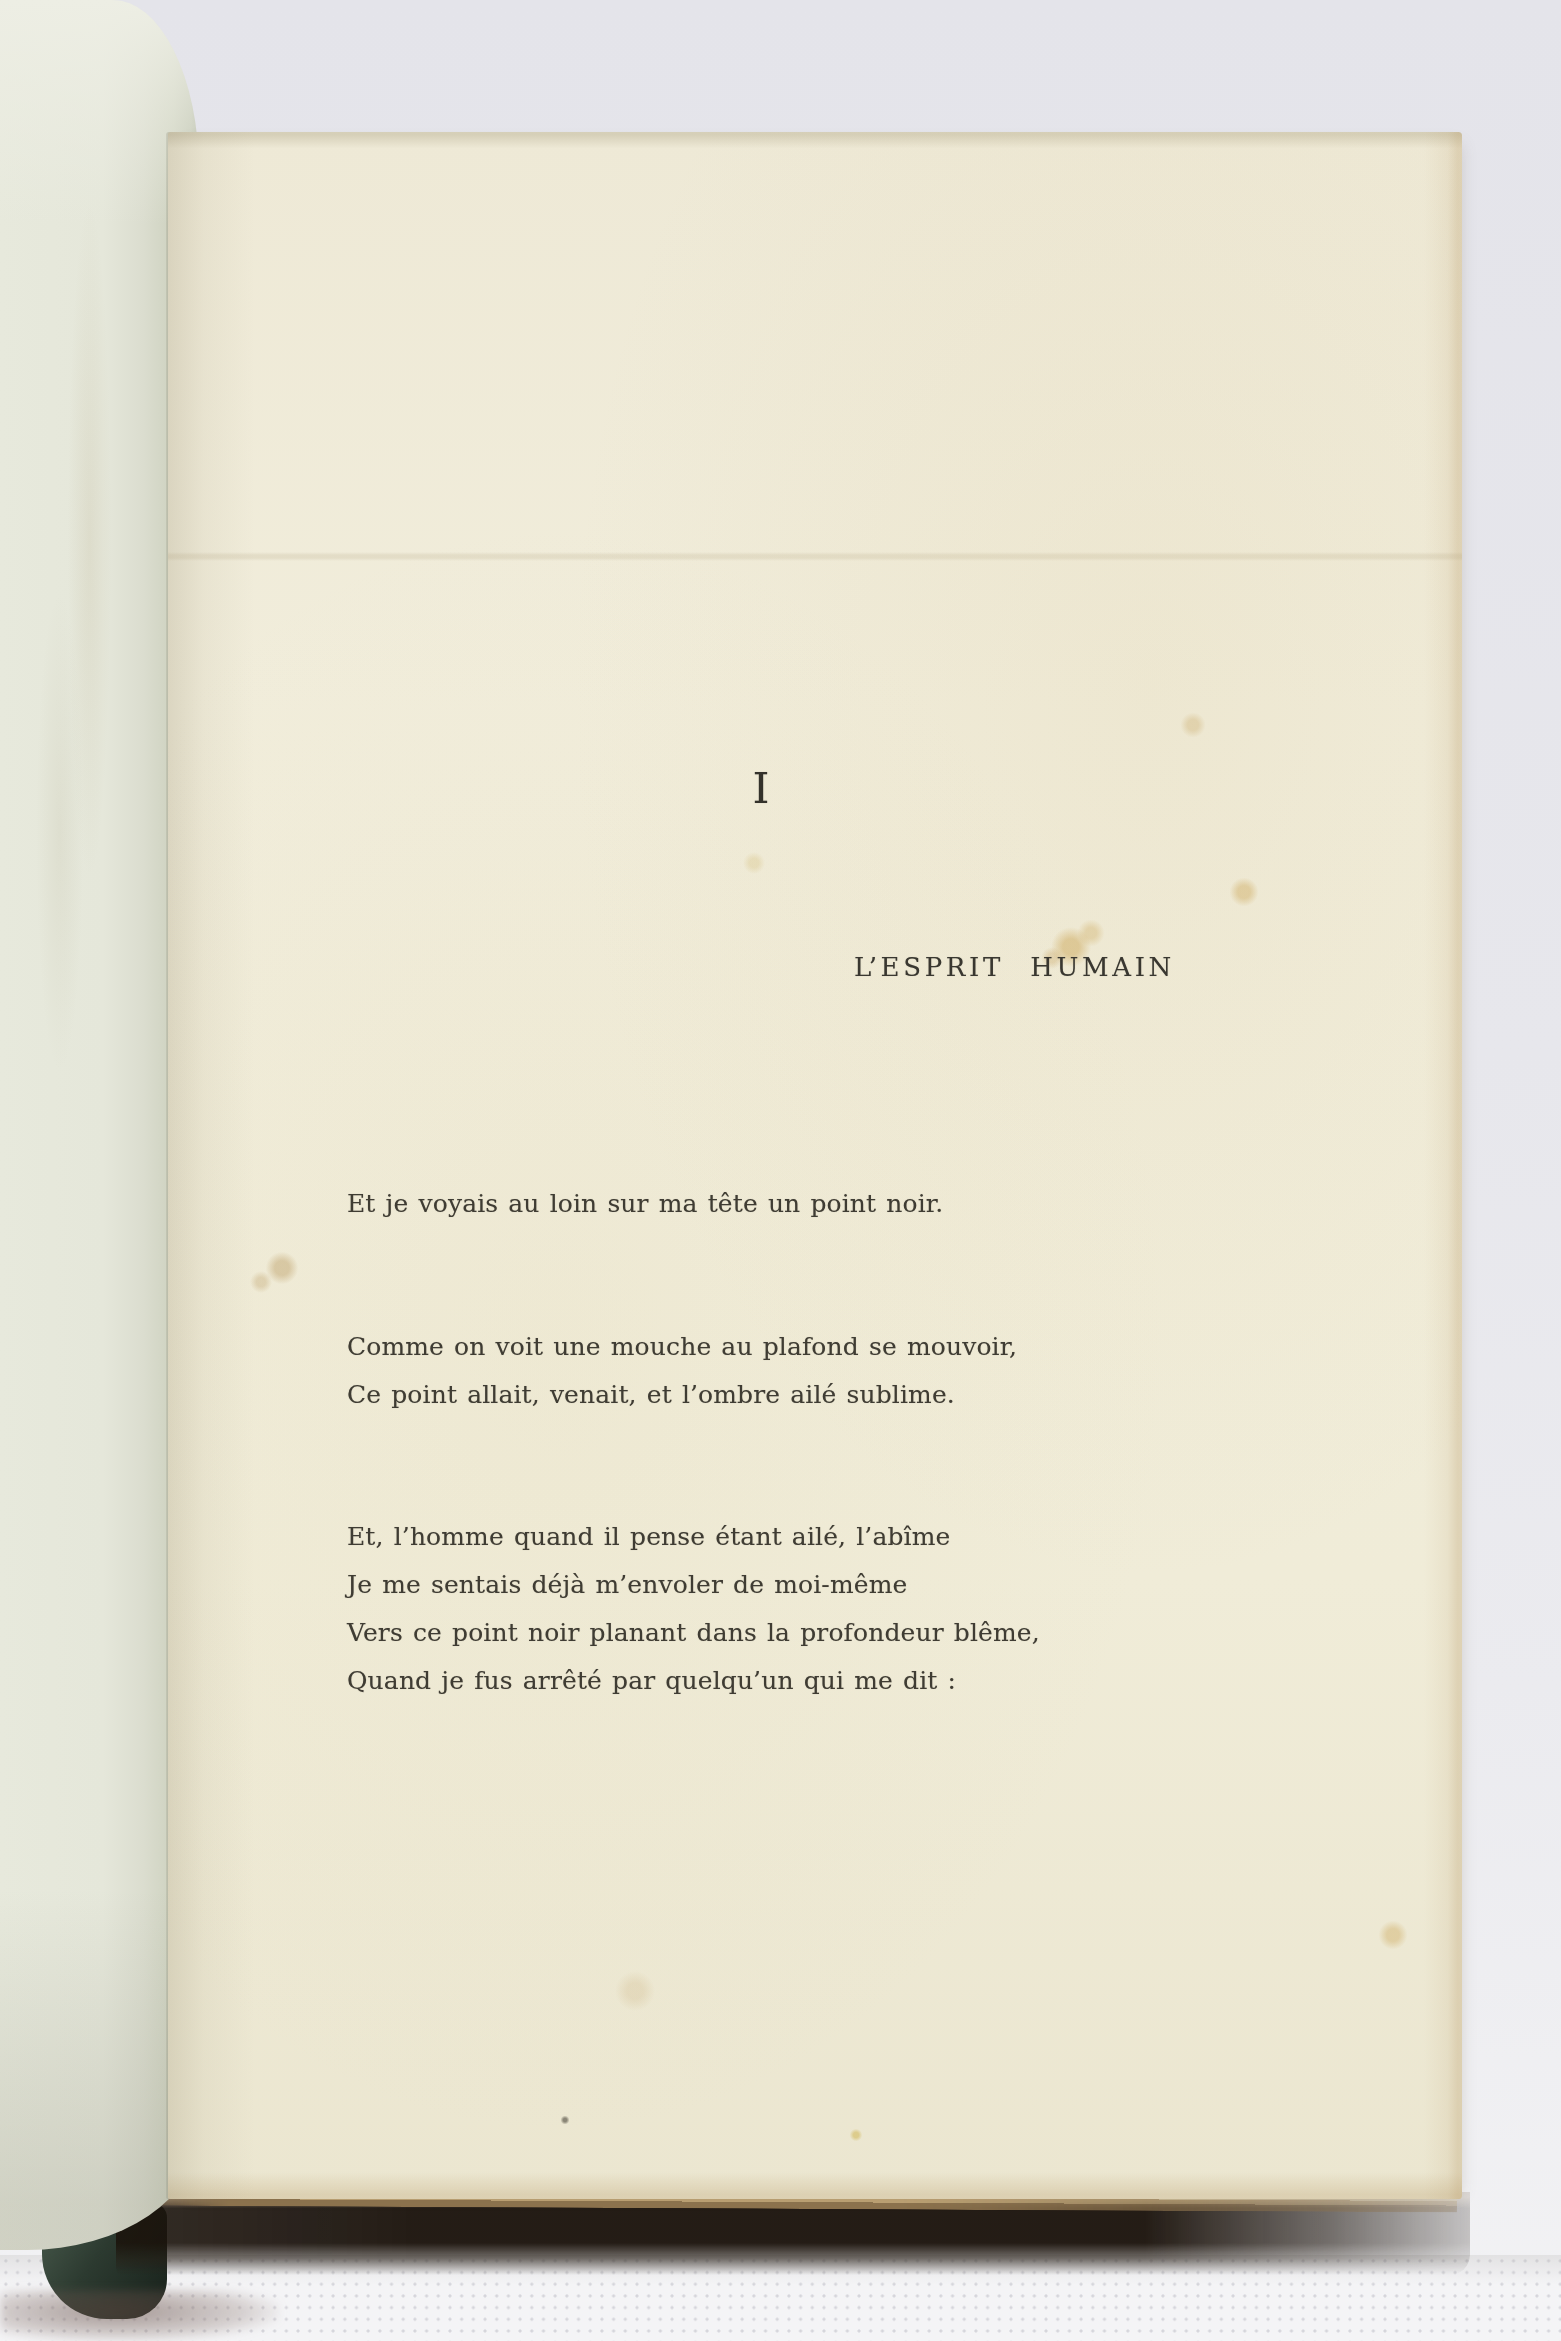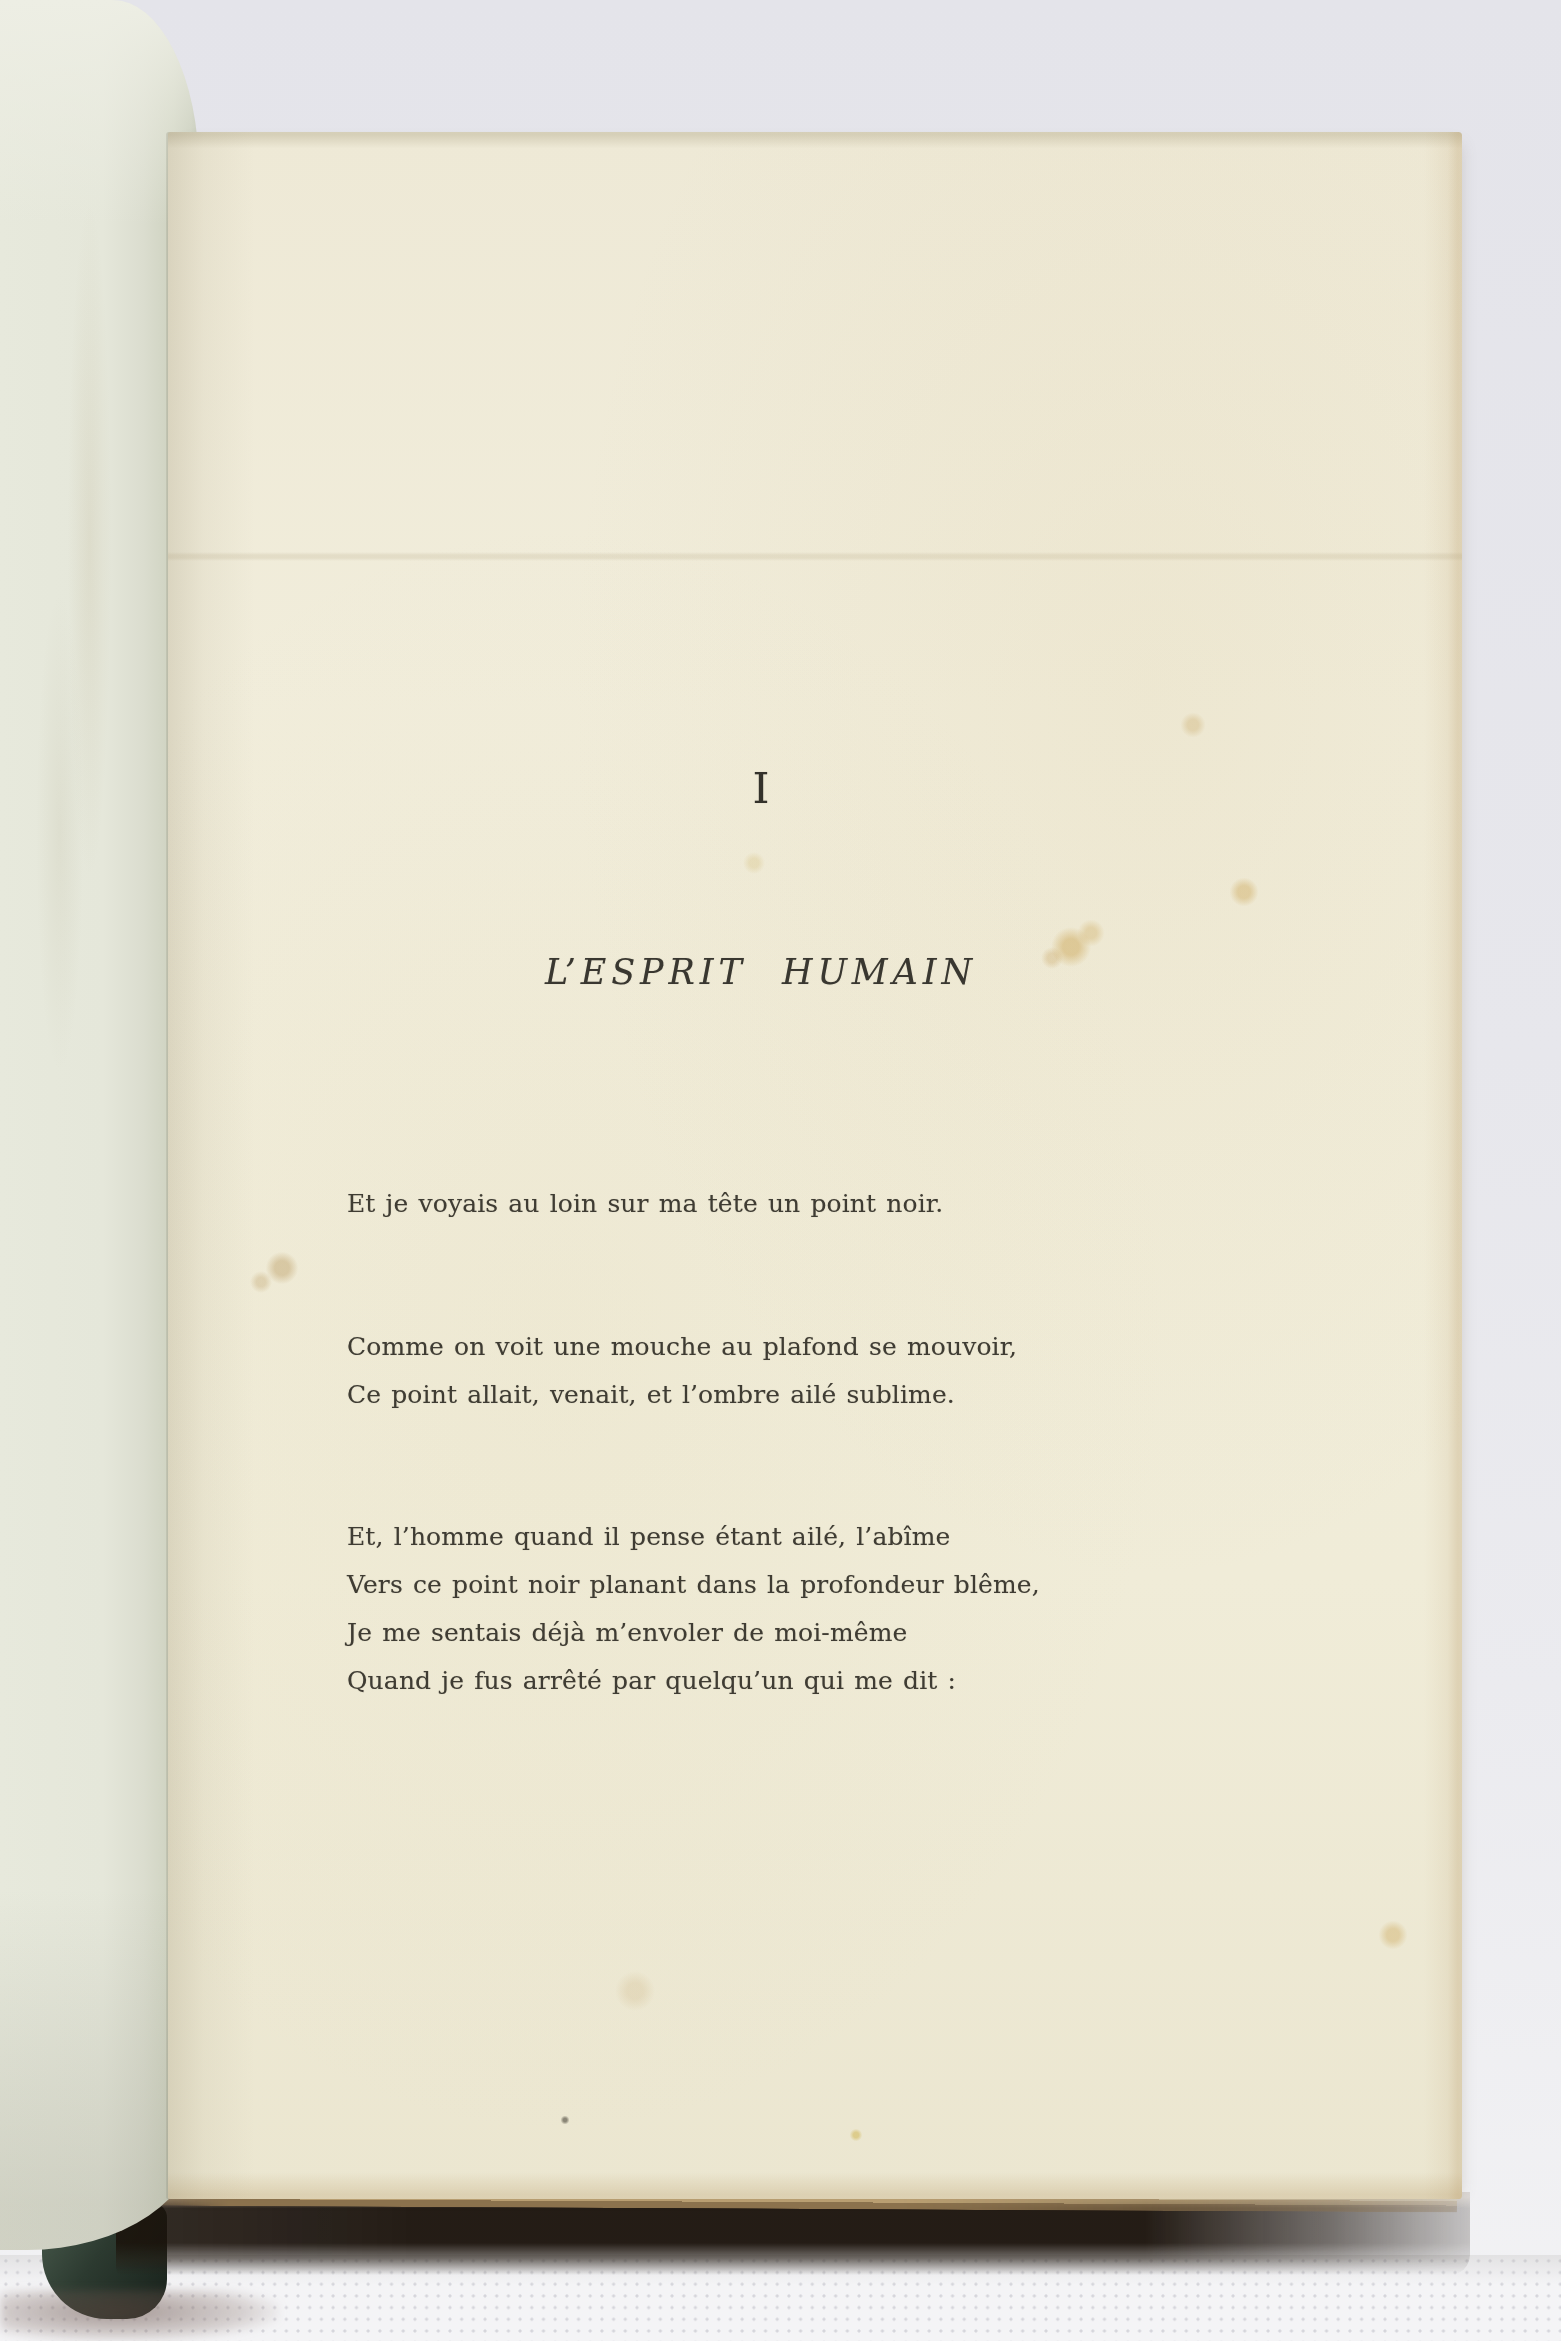--- a/index.html
+++ b/index.html
@@ -118,22 +118,22 @@
 
   
   .text-block { position: absolute; left: 179px; top: 0; width: 828px; height: 100%; }
   .chapter {
     position: absolute; top: 631px; left: 0; width: 100%;
     text-align: center; font-size: 43px; color: #34322b;
     text-shadow: 0 0 0.9px rgba(52,50,43,.35);
   }
   .title {
     position: absolute; top: 820px; left: 0; width: 100%;
-    text-align: center; font-size: 35px; letter-spacing: .14em; word-spacing: .55em;
-    color: #393730; text-shadow: 0 0 0.9px rgba(57,55,48,.3); font-style: italic;
+    text-align: right; font-size: 26px; letter-spacing: .14em; word-spacing: .55em;
+    color: #393730; text-shadow: 0 0 0.9px rgba(57,55,48,.3);
   }
   .stanza {
     position: absolute; left: 0; width: 100%;
     font-size: 25px; line-height: 48px; letter-spacing: .005em; word-spacing: .08em;
     color: #3f3c33; text-shadow: 0 0 0.9px rgba(63,60,51,.3);
   }
   .stanza .line { white-space: nowrap; }
   .stanza-1 { top: 1048px; }
   .stanza-2 { top: 1191px; }
   .stanza-3 { top: 1381px; }
@@ -166,22 +166,22 @@
         <div class="line">Et je voyais au loin sur ma tête un point noir.</div>
       </div>
 
       <div class="stanza stanza-2">
         <div class="line">Comme on voit une mouche au plafond se mouvoir,</div>
         <div class="line">Ce point allait, venait, et l’ombre ailé sublime.</div>
       </div>
 
       <div class="stanza stanza-3">
         <div class="line">Et, l’homme quand il pense étant ailé, l’abîme</div>
+        <div class="line">Je me sentais déjà m’envoler de moi-même</div>
         <div class="line">Vers ce point noir planant dans la profondeur blême,</div>
-        <div class="line">Je me sentais déjà m’envoler de moi-même</div>
         <div class="line">Quand je fus arrêté par quelqu’un qui me dit :</div>
       </div>
 
     </div>
   </div>
 
 </div>
 
 
 </body></html>

